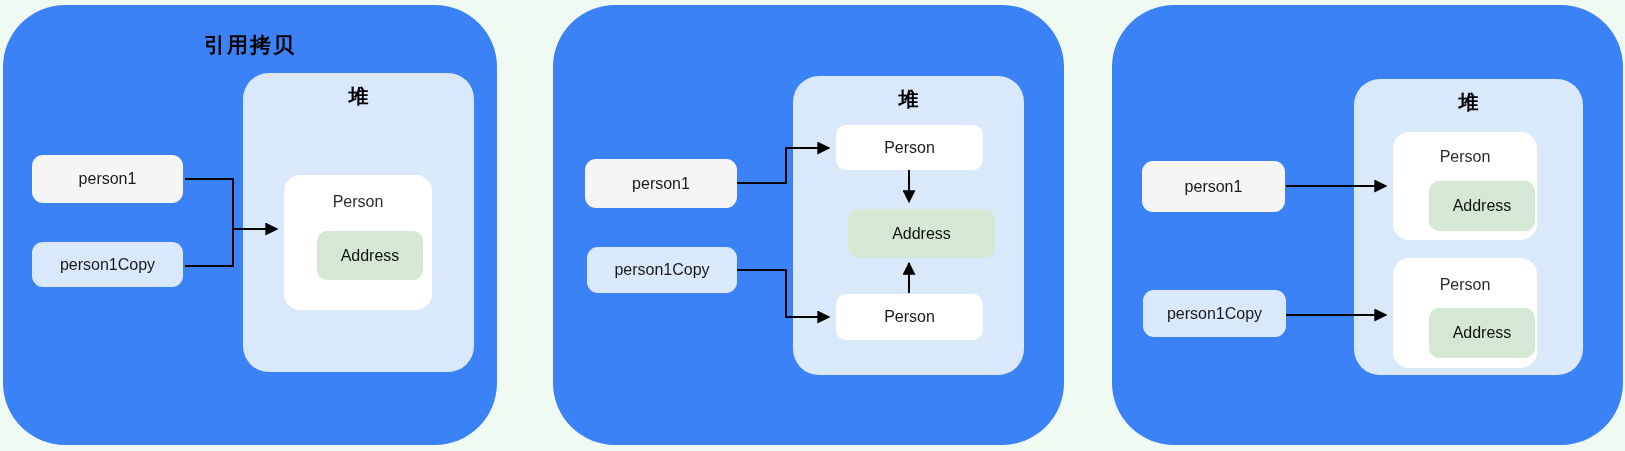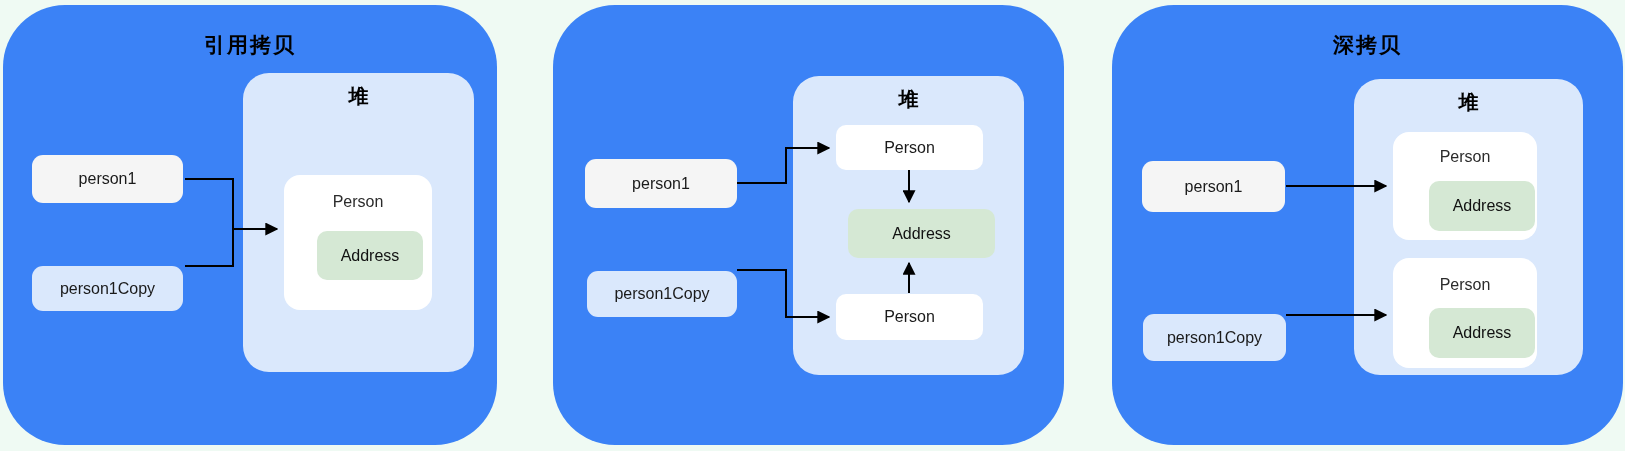--- a/index.html
+++ b/index.html
@@ -41,21 +41,21 @@
   .var-box {
     position: absolute;
     border-radius: 11px;
     display: flex;
     align-items: center;
     justify-content: center;
     font-size: 16px;
     color: #1a1a1a;
   }
   .var-gray { background: #f5f5f5; text-align: right; }
-  .var-blue { background: #dae8fc; margin-top: 24px; }
+  .var-blue { background: #dae8fc; }
 
   .heap {
     position: absolute;
     background: #dae8fc;
     border-radius: 26px;
   }
   .heap-label {
     position: absolute;
     top: 10px;
     left: 0;
@@ -180,21 +180,20 @@
         </marker>
       </defs>
       <polyline points="184,178 233,178 233,143 276,143" marker-end="url(#m2)"></polyline>
       <polyline points="184,265 233,265 233,312 276,312" marker-end="url(#m2)"></polyline>
       <line x1="356" y1="165" x2="356" y2="197" marker-end="url(#m2)"></line>
       <line x1="356" y1="288" x2="356" y2="258" marker-end="url(#m2)"></line>
     </svg>
   </section>
 
   <section class="panel p3">
-    <div class="panel-title">深拷贝</div>
 
     <div class="var-box var-gray" style="left:30px; top:156px; width:143px; height:51px;">
       <span>person1</span>
     </div>
     <div class="var-box var-blue" style="left:31px; top:285px; width:143px; height:47px;">
       <span>person1Copy</span>
     </div>
 
     <div class="heap" style="left:242px; top:74px; width:229px; height:296px;">
       <div class="heap-label">堆</div>

